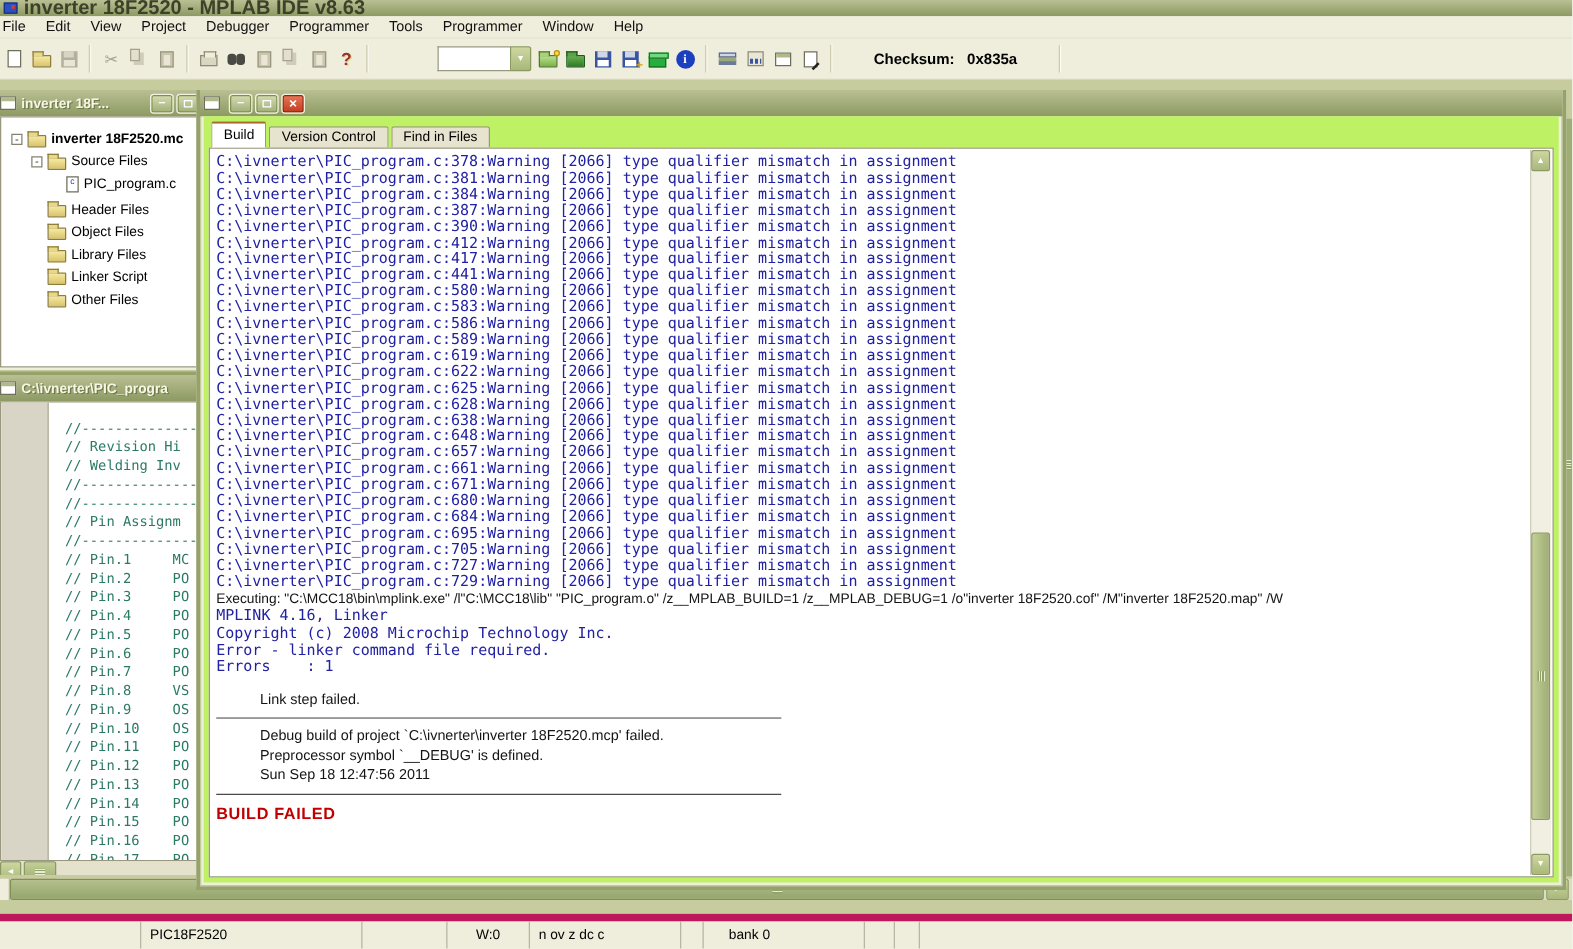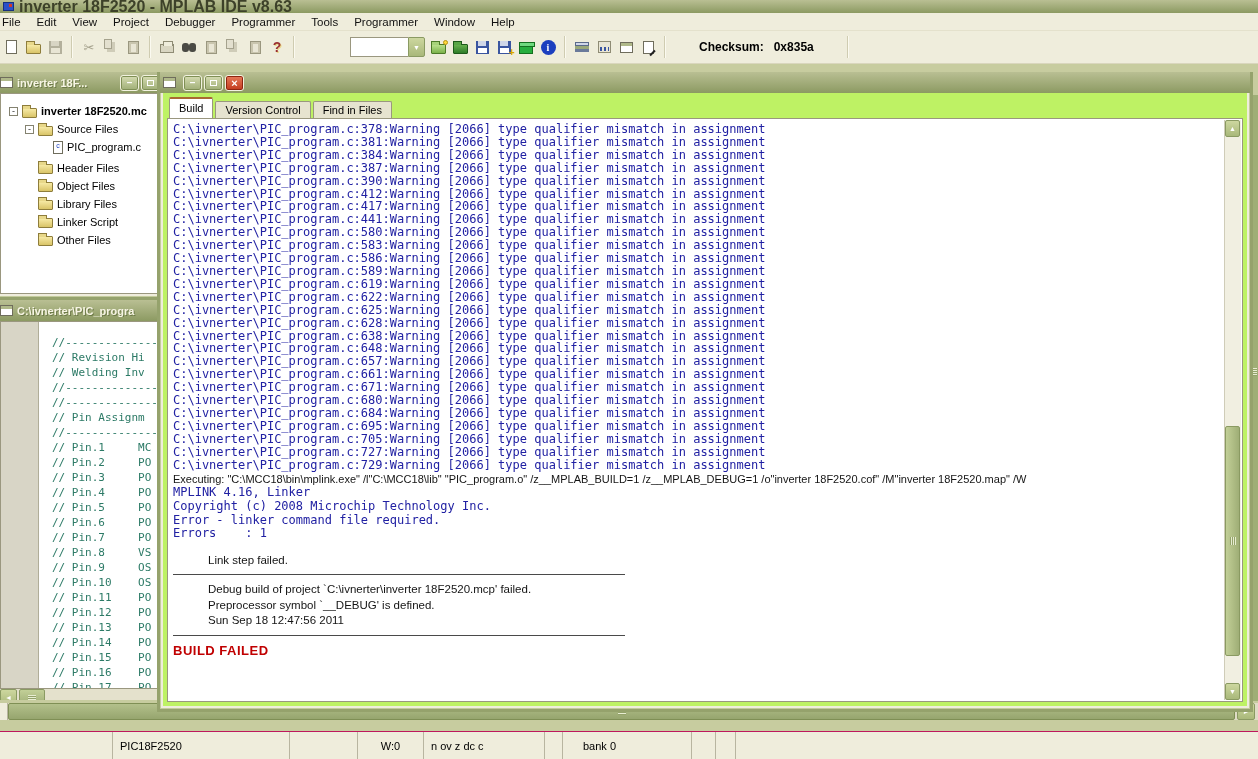--- a/index.html
+++ b/index.html
@@ -150,21 +150,21 @@
   .mdi-harrow { width:18px; height:17px; margin-left:2px; background:linear-gradient(#cdd79f,#a9b87a); border:1px solid #8a9a62; border-radius:2px;
     color:#fff; font-size:7px; display:flex; align-items:center; justify-content:center; }
   .mdi-vscroll { position:absolute; right:0; top:31px; bottom:30px; width:7px; background:#9fae76; border-left:1px solid #7f8f55; }
   .mdi-vscroll::after { content:""; position:absolute; left:1px; top:45%; width:4px; height:8px;
     background:repeating-linear-gradient(#e8edd2 0 1px,#93a26a 1px 2px); }
 
   
   .mdi-bottom-strip { position:absolute; left:0; bottom:28px; width:1258px; height:3px; background:#c7cc9f; }
 
   
-  .statusbar { position:absolute; left:0; top:731px; width:1258px; height:28px; background:#efeddc; border-top:1px solid #be185d;
+  .statusbar { position:absolute; left:0; top:731px; width:1258px; height:28px; background:#efeddc; border-top:6px solid #be185d;
     display:flex; align-items:stretch; }
   .scell { border-right:1px solid #b8b5a0; display:flex; align-items:center; padding-left:7px; font-size:11px; color:#000;
     white-space:nowrap; overflow:hidden; }
   .scell.center { justify-content:center; padding-left:0; }
 </style>
 </head>
 <body>
 
 <div id="screen">
 

